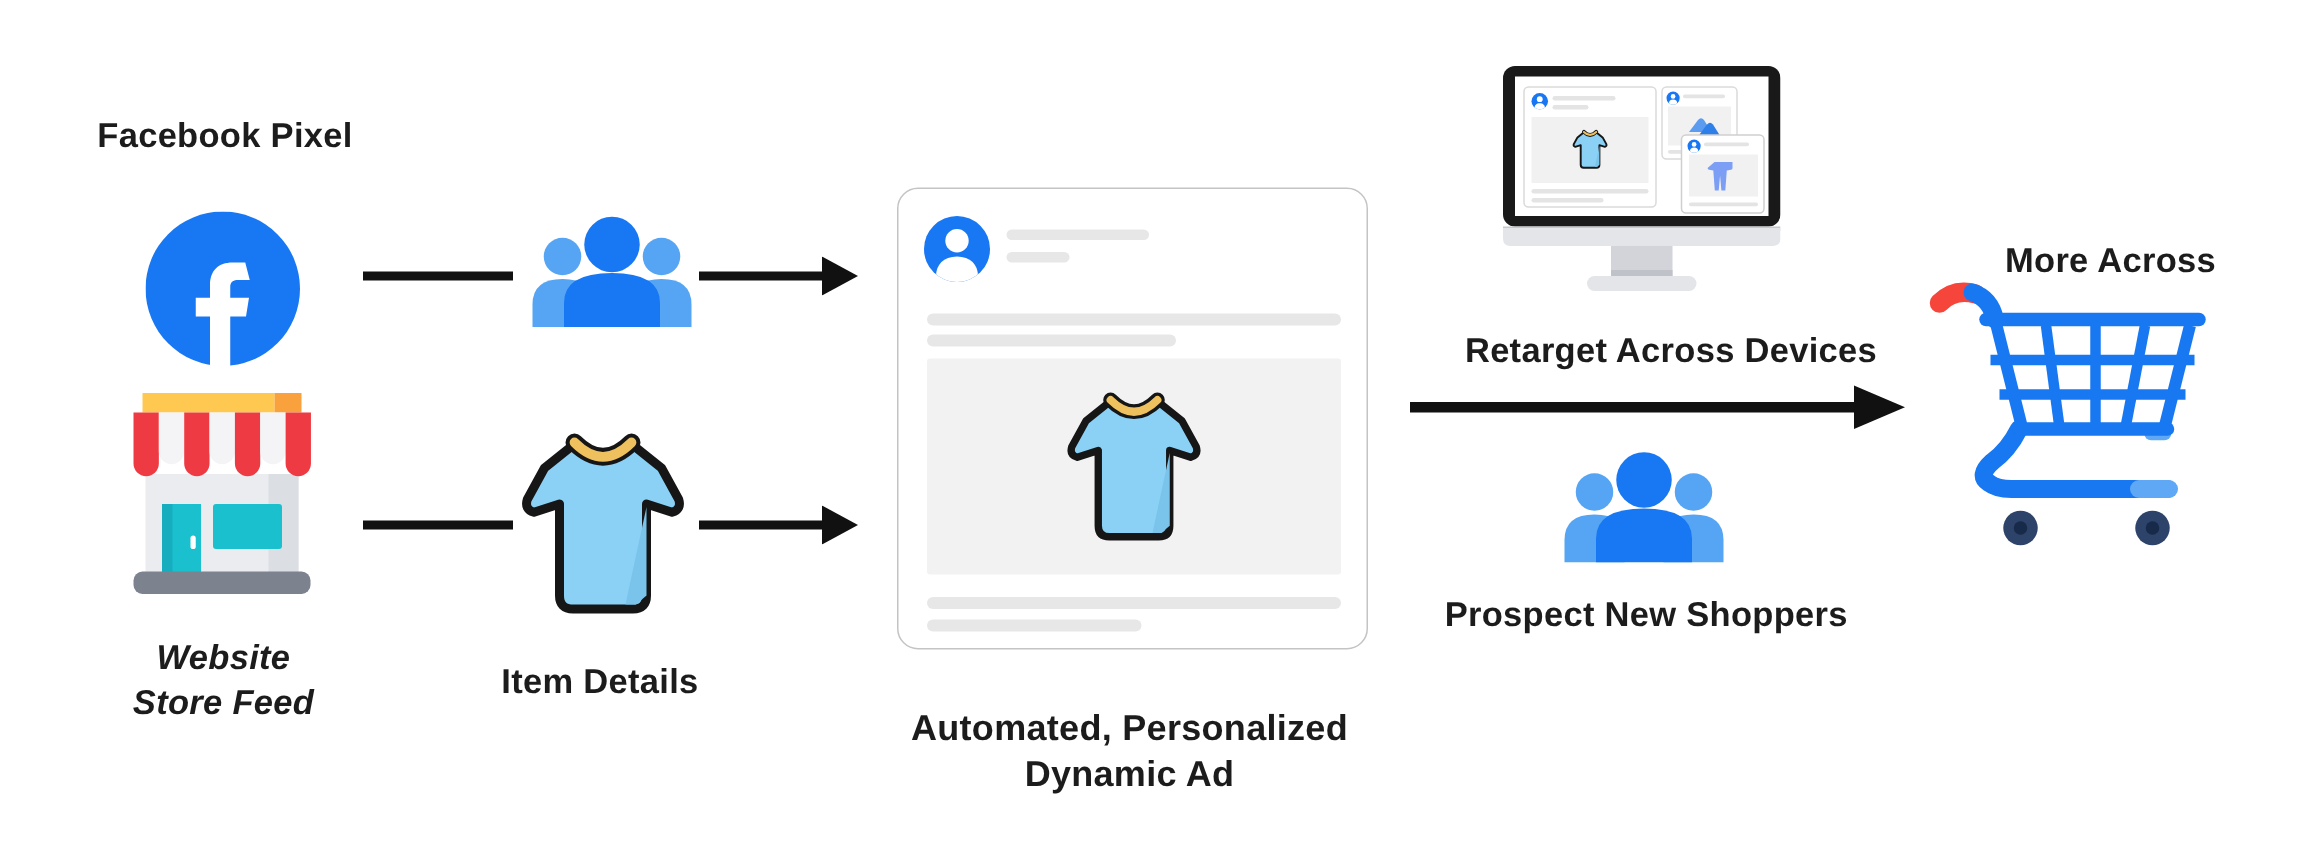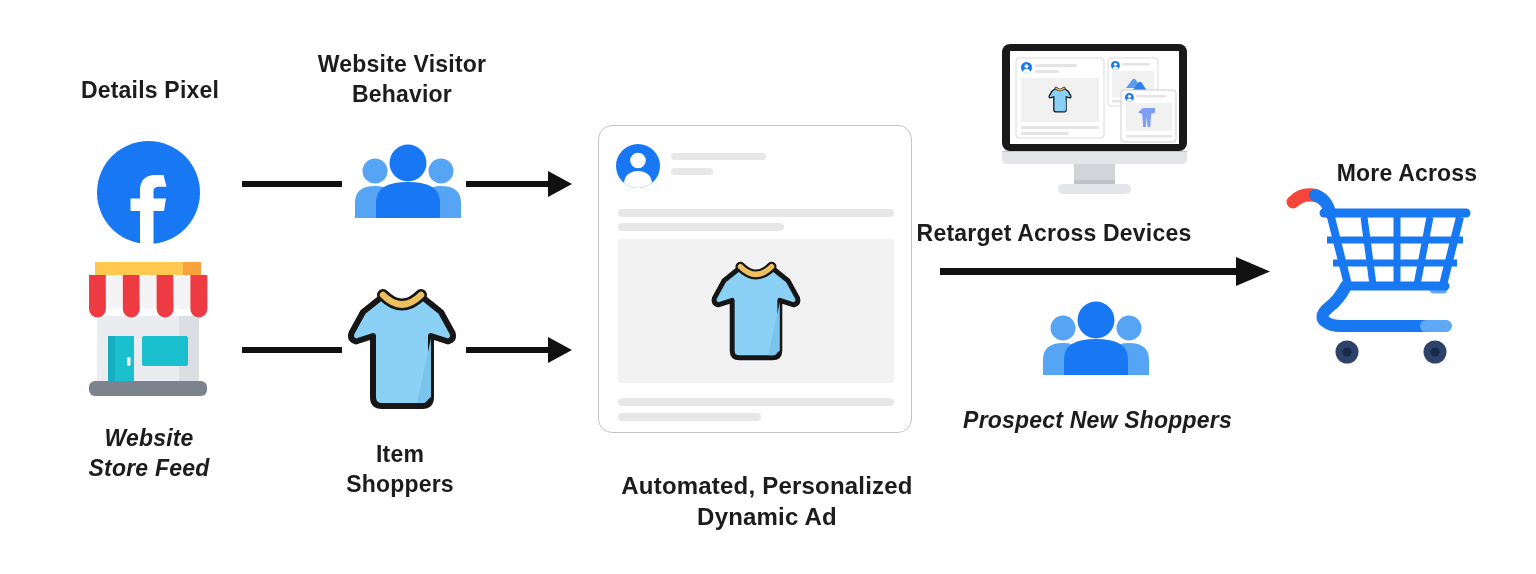--- a/index.html
+++ b/index.html
@@ -49,21 +49,21 @@
         <circle cx="27" cy="27" r="12.5" fill="#55A5F4"></circle>
         <path d="M7 74 V59 Q7 42 27 42 Q47 42 47 59 V74 Z" fill="#55A5F4"></path>
         <circle cx="93" cy="27" r="12.5" fill="#55A5F4"></circle>
         <path d="M73 74 V59 Q73 42 93 42 Q113 42 113 59 V74 Z" fill="#55A5F4"></path>
         <circle cx="60" cy="19" r="18.5" fill="#1877F2"></circle>
         <path d="M28 74 V58 Q28 38 60 38 Q92 38 92 58 V74 Z" fill="#1877F2"></path>
       </g>
     </defs>
   </svg>
 
-  <div class="lbl" style="left:40px;top:76px;width:220px;">Details Pixel</div>
+  <div class="lbl" style="left:40px;top:76px;width:220px;">Facebook Pixel</div>
 
   <svg class="abs" style="left:97px;top:141px;" width="103" height="103" viewBox="0 0 103 103">
     <circle cx="51.5" cy="51.5" r="51.5" fill="#1877F2"></circle>
     <path fill="#ffffff" d="M66.5 34h-8.5c-9.5 0-15 5.5-15 15v8.5h-9.5v12.5h9.5V103h13.5V70h10.5l2-12.5h-12.5v-7c0-3.2 1.6-4.8 5.2-4.8h7.8Z"></path>
   </svg>
 
   <svg class="abs" style="left:75px;top:262px;" width="146" height="134" viewBox="0 0 146 134">
     <rect x="22" y="54" width="102" height="68" fill="#EAECF0"></rect>
     <rect x="104" y="54" width="20" height="68" fill="#DBDEE3"></rect>
     <rect x="33" y="74" width="26" height="48" fill="#1BC0CE"></rect>
@@ -80,31 +80,30 @@
     <path d="M81.6 13 h16.9 v34 a8.45 8.45 0 0 1 -16.9 0 Z" fill="#EE3B43"></path>
     <path d="M98.5 13 h16.9 v26 a8.45 8.45 0 0 1 -16.9 0 Z" fill="#F4F4F6"></path>
     <path d="M115.4 13 h16.9 v34 a8.45 8.45 0 0 1 -16.9 0 Z" fill="#EE3B43"></path>
   </svg>
 
   <div class="lbl" style="left:83px;top:424px;width:132px;font-style:italic;">Website Store Feed</div>
 
   <div class="hline" style="left:242px;top:181px;width:100px;"></div>
   <div class="hline" style="left:242px;top:347px;width:100px;"></div>
 
-  <div class="lbl" style="left:302px;top:50px;width:200px;">Website Visitor Behavior</div>
 
   <svg class="abs" style="left:348px;top:144px;" width="120" height="74" viewBox="0 0 120 74">
     <use href="#people-shape"></use>
   </svg>
 
   <svg class="abs" style="left:346px;top:286px;" width="112" height="126" viewBox="0 0 112 126">
     <use href="#tshirt-shape"></use>
   </svg>
 
-  <div class="lbl" style="left:325px;top:440px;width:150px;">Item Shoppers</div>
+  <div class="lbl" style="left:325px;top:440px;width:150px;">Item Details</div>
 
   <svg class="abs" style="left:466px;top:171px;" width="106" height="26" viewBox="0 0 106 26">
     <rect x="0" y="10" width="84" height="6" fill="#111"></rect>
     <polygon points="82,0 106,13 82,26" fill="#111"></polygon>
   </svg>
   <svg class="abs" style="left:466px;top:337px;" width="106" height="26" viewBox="0 0 106 26">
     <rect x="0" y="10" width="84" height="6" fill="#111"></rect>
     <polygon points="82,0 106,13 82,26" fill="#111"></polygon>
   </svg>
 
@@ -118,21 +117,21 @@
     <div class="ph" style="left:19px;top:97px;width:166px;height:8px;"></div>
     <div class="ad-img">
       <svg width="92" height="104" viewBox="0 0 112 126">
         <use href="#tshirt-shape"></use>
       </svg>
     </div>
     <div class="ph" style="left:19px;top:272px;width:276px;height:8px;"></div>
     <div class="ph" style="left:19px;top:287px;width:143px;height:8px;"></div>
   </div>
 
-  <div class="lbl big" style="left:604px;top:470px;width:326px;">Automated, Personalized Dynamic Ad</div>
+  <div class="lbl big" style="left:590px;top:470px;width:326px;">Automated, Personalized Dynamic Ad</div>
 
   <svg class="abs" style="left:1002px;top:44px;" width="185" height="154" viewBox="0 0 185 154">
     <rect x="0" y="0" width="185" height="107" rx="8" fill="#191919"></rect>
     <rect x="8" y="7" width="169" height="93" fill="#ffffff"></rect>
     <rect x="0" y="107" width="185" height="3" fill="#C6C8CE"></rect>
     <path d="M0 108 h185 v7 q0 5 -5 5 H5 q-5 0 -5 -5 Z" fill="#E4E5E9"></path>
     <rect x="72" y="120" width="41" height="20" fill="#D2D4D9"></rect>
     <rect x="72" y="136" width="41" height="4" fill="#BFC2C8"></rect>
     <rect x="56" y="140" width="73" height="10" rx="5" fill="#E4E5E9"></rect>
 
@@ -154,32 +153,32 @@
     <rect x="110" y="56" width="42" height="2.5" rx="1.2" fill="#E4E4E4"></rect>
 
     <rect x="119" y="46" width="55" height="52" rx="3" fill="#ffffff" stroke="#CFCFCF"></rect>
     <use href="#avatar-shape" transform="translate(123,49) scale(0.2)"></use>
     <rect x="134" y="51" width="30" height="2.5" rx="1.2" fill="#E4E4E4"></rect>
     <rect x="124" y="59" width="46" height="28" fill="#F1F1F1"></rect>
     <path d="M141 64 h12 v4 q0 1 -1 1.2 l-2.8 .5 -1 13.3 h-2.6 l-0.9 -10 -0.9 10 h-2.6 l-1 -13.3 -2.8 -.5 q-1 -.2 -1 -1.2 Z" fill="#7C9FF5" transform="translate(0,0)"></path>
     <rect x="124" y="91" width="46" height="2.5" rx="1.2" fill="#E4E4E4"></rect>
   </svg>
 
-  <div class="lbl" style="left:904px;top:219px;width:300px;">Retarget Across Devices</div>
+  <div class="lbl" style="left:964px;top:219px;width:300px;">Retarget Across Devices</div>
 
   <svg class="abs" style="left:940px;top:256px;" width="330" height="30" viewBox="0 0 330 30">
     <rect x="0" y="12" width="300" height="7" fill="#111"></rect>
     <polygon points="296,1 330,15.5 296,30" fill="#111"></polygon>
   </svg>
 
   <svg class="abs" style="left:1036px;top:301px;" width="120" height="74" viewBox="0 0 120 74">
     <use href="#people-shape"></use>
   </svg>
 
-  <div class="lbl" style="left:945px;top:406px;width:305px;font-style:italic;">Prospect New Shoppers</div>
+  <div class="lbl" style="left:945px;top:395px;width:305px;">Prospect New Shoppers</div>
 
   <div class="lbl" style="left:1312px;top:159px;width:190px;">More Across</div>
 
   <svg class="abs" style="left:1286px;top:186px;" width="185" height="182" viewBox="0 0 185 182">
     <path d="M7 16 Q17 6 31 10" fill="none" stroke="#F6453A" stroke-width="13" stroke-linecap="round"></path>
     <path d="M29 9 Q41 13 44 27" fill="none" stroke="#1778F2" stroke-width="12" stroke-linecap="round"></path>
     <path d="M60 100 Q53 114 42 122 Q32 131 40 136 Q45 140 55 140 L159 140" fill="none" stroke="#1778F2" stroke-width="12" stroke-linecap="round" stroke-linejoin="round"></path>
     <path d="M140 140 H160" fill="none" stroke="#5FA8F6" stroke-width="12" stroke-linecap="round"></path>
     <path d="M148 103 H157" fill="none" stroke="#5FA8F6" stroke-width="9" stroke-linecap="round"></path>
     <path d="M45 31 L62 99" fill="none" stroke="#1778F2" stroke-width="8"></path>

